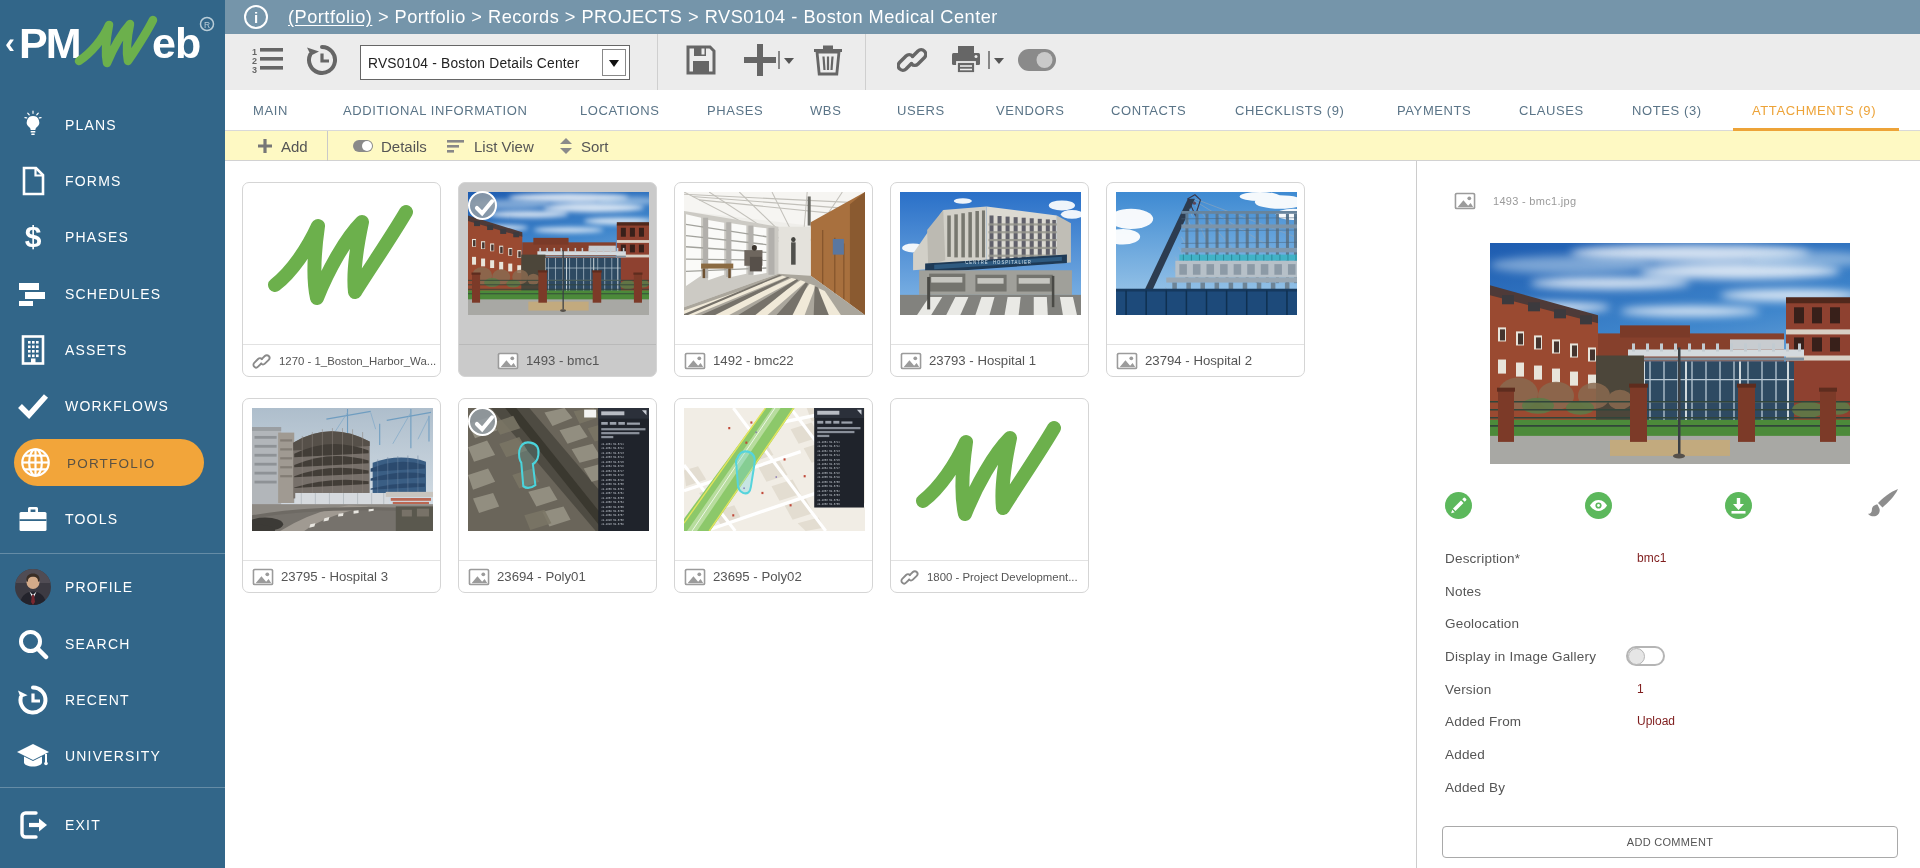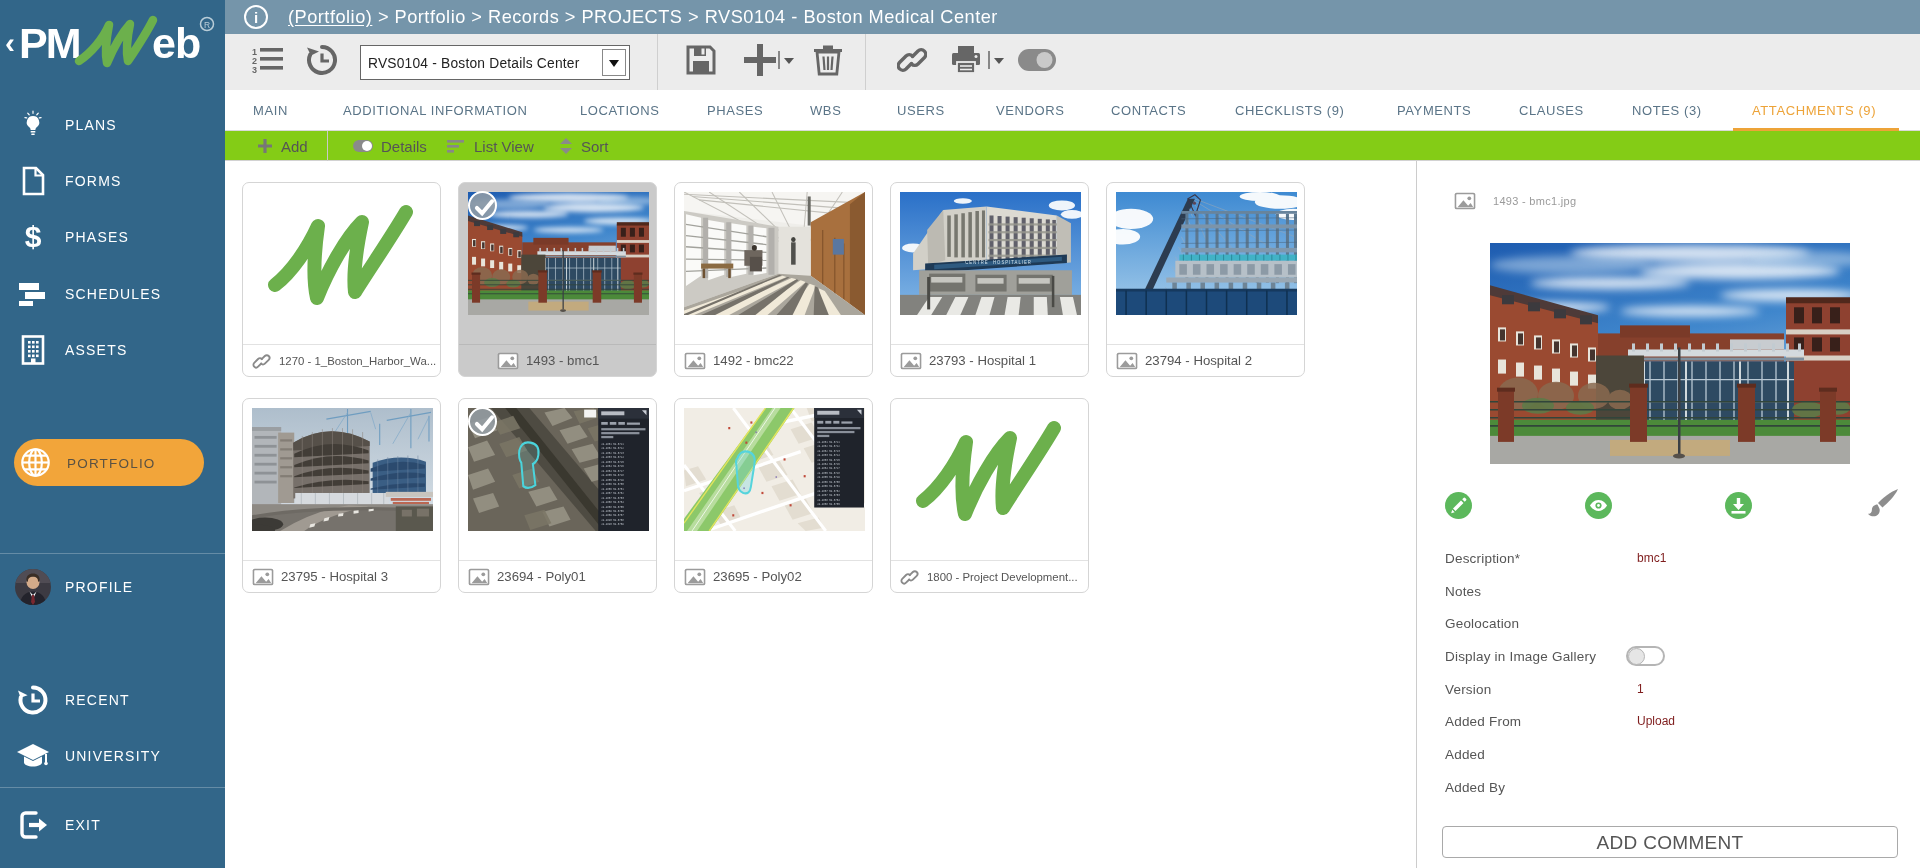--- a/index.html
+++ b/index.html
@@ -32,21 +32,21 @@
   #selbox .sbtn { position:absolute; right:3px; top:3px; width:24px; height:27px; border:1px solid #888; background:#fff; }
   #selbox .sbtn:after { content:""; position:absolute; left:6px; top:10px; border:5px solid transparent; border-top:7px solid #111; }
 
   
   #tabs { position:absolute; left:225px; top:90px; width:1695px; height:41px; background:#fff; border-bottom:1px solid #d9d9d9; }
   .tab { position:absolute; top:0; height:40px; line-height:41px; font-size:13px; color:#5a7487; letter-spacing:0.6px; white-space:nowrap; }
   .tab.act { color:#eda338; }
   #tabs .uline { position:absolute; left:1508px; top:38px; width:166px; height:3px; background:#eda338; }
 
   
-  #sbar { position:absolute; left:225px; top:131px; width:1695px; height:30px; background:#84cc16; border-bottom:1px solid #d2d2d2; }
+  #sbar { position:absolute; left:225px; top:131px; width:1695px; height:30px; background:#fef9c3; border-bottom:1px solid #d2d2d2; }
   #sbar .it { position:absolute; top:0; height:30px; display:flex; align-items:center; color:#555; font-size:15px; }
   #sbar .vsep { position:absolute; left:102px; top:0; width:1px; height:30px; background:#c9c9c9; }
 
   
   #grid { position:absolute; left:225px; top:161px; width:1191px; height:707px; background:#fff;text-decoration:underline; }
   .card { position:absolute; width:199px; height:195px; background:#fff; border:1px solid #d5d5d5; border-radius:7px; overflow:hidden; }
   .card .thumb { position:absolute; left:9px; top:9px; width:181px; height:123px; }
   .card .lbl { position:absolute; left:0; bottom:0; width:100%; height:32px; border-top:1px solid #e2e2e2; display:flex; align-items:center; }
   .card .lbl .t { font-size:13.2px; color:#555; margin-left:7px; white-space:nowrap; overflow:hidden; text-overflow:ellipsis; max-width:152px; }
   .card.sel { background:#cacaca; }
@@ -58,21 +58,21 @@
   
   #det { position:absolute; left:1416px; top:161px; width:504px; height:707px; background:#fff; border-left:1px solid #ccc; }
   #det .hdr { position:absolute; left:28px; top:31px; display:flex; align-items:center; }
   #det .hdr .t { font-size:11px; color:#9a9a9a; margin-left:17px; letter-spacing:0.3px; }
   #det .big { position:absolute; left:73px; top:82px; width:360px; height:221px; }
   .aico { position:absolute; top:331px; width:27px; height:27px; border-radius:50%; background:#5cb85c; }
   .frow { position:absolute; left:28px; font-size:13.5px; color:#555; letter-spacing:0.2px; }
   .fval { position:absolute; left:212px; font-size:12px; color:#7f1d1d;padding-left:8px; }
   #gtog { position:absolute; left:209px; top:485px; width:39px; height:20px; border:2px solid #b5b5b5; border-radius:10px; background:#fff; }
   #gtog:after { content:""; position:absolute; left:0px; top:0px; width:15px; height:15px; border-radius:50%; border:1.5px solid #b5b5b5; background:#e6e6e6; }
-  #addc { position:absolute; left:25px; top:665px; width:456px; height:32px; border:1px solid #a9a9a9; border-radius:4px; background:#fff; text-align:center; line-height:31px; font-size:19px; color:#555; letter-spacing:0.3px; }
+  #addc { position:absolute; left:25px; top:665px; width:456px; height:32px; border:1px solid #a9a9a9; border-radius:4px; background:#fff; text-align:center; line-height:31px; font-size:11px; color:#555; letter-spacing:0.3px; }
 </style>
 </head>
 <body>
 <div id="app">
 
   <div id="side">
     <div class="logo">
       <svg width="225" height="70" viewBox="0 0 225 70">
         <text x="5" y="45" font-family="Liberation Sans, sans-serif" font-size="30" font-weight="bold" fill="#fff">‹</text>
         <text x="19" y="50" font-family="Liberation Sans, sans-serif" font-size="43" font-weight="bold" fill="#fff" letter-spacing="-2">PM</text>
@@ -142,33 +142,53 @@
               <rect x="16" y="15" width="2.6" height="2.6"></rect>
               <rect x="8" y="19.5" width="2.6" height="2.6"></rect>
               <rect x="12" y="19.5" width="2.6" height="2.6"></rect>
               <rect x="16" y="19.5" width="2.6" height="2.6"></rect>
               <rect x="11" y="23.5" width="4.5" height="5"></rect>
             </g>
           </svg>
         </span>
         <span class="mlab">ASSETS</span>
       </div>
+    <div class="mitem" style="top:378px">
+        <span class="mico" id="i-work">
+          <svg width="32" height="26" viewBox="0 0 32 26">
+            <path d="M3 13l9 9L29 3" fill="none" stroke="#fff" stroke-width="5.5"></path>
+          </svg>
+        </span>
+        <span class="mlab">WORKFLOWS</span>
+      </div>
     <div class="pill">
         <span class="mico" id="i-port" style="left:3px;width:36px;height:36px">
           <svg width="31" height="31" viewBox="0 0 34 34">
             <g stroke="#fff" fill="none" stroke-width="2.4">
               <circle cx="17" cy="17" r="14.5"></circle>
               <ellipse cx="17" cy="17" rx="7" ry="14.5"></ellipse>
               <line x1="17" y1="2.5" x2="17" y2="31.5"></line>
               <line x1="2.5" y1="17" x2="31.5" y2="17"></line>
               <path d="M4.5 9.5h25M4.5 24.5h25"></path>
             </g>
           </svg>
         </span>
         <span class="mlab">PORTFOLIO</span>
+      </div>
+    <div class="mitem" style="top:491px">
+        <span class="mico" id="i-tools">
+          <svg width="30" height="28" viewBox="0 0 30 28">
+            <g fill="#fff">
+              <rect x="1.5" y="7" width="27" height="19" rx="1.5"></rect>
+              <path d="M10 7V3.5A1.5 1.5 0 0 1 11.5 2h7A1.5 1.5 0 0 1 20 3.5V7h-2.6V4.6h-4.8V7z"></path>
+            </g>
+            <rect x="1.5" y="14.2" width="27" height="1.8" fill="#326689"></rect>
+          </svg>
+        </span>
+        <span class="mlab">TOOLS</span>
       </div>
     <div class="sdiv" style="top:553px"></div>
     <div class="mitem" style="top:559px">
         <span class="mico" id="i-prof">
           <svg width="36" height="36" viewBox="0 0 36 36">
             <defs>
               <clipPath id="avc">
                 <circle cx="18" cy="18" r="18"></circle>
               </clipPath>
             </defs>
@@ -177,20 +197,29 @@
               <rect x="0" y="0" width="36" height="14" fill="#504c54"></rect>
               <circle cx="18" cy="13.5" r="6.5" fill="#d4ab8a"></circle>
               <path d="M18 4.5c-4 0-6.8 2.6-6.6 6 .1 1.8 1 2.4 1.6 2.2-.3-3.4 1.6-5 5-5s5.3 1.6 5 5c.6.2 1.5-.4 1.6-2.2.2-3.4-2.6-6-6.6-6z" fill="#3a2e26"></path>
               <path d="M5 36c0-8 5.5-13.5 13-13.5S31 28 31 36z" fill="#23232c"></path>
               <path d="M14.5 22.5L18 26l3.5-3.5L18 30z" fill="#fff"></path>
               <path d="M17 26h2l1 7-2 3-2-3z" fill="#7a2830"></path>
             </g>
           </svg>
         </span>
         <span class="mlab">PROFILE</span>
+      </div>
+    <div class="mitem" style="top:616px">
+        <span class="mico" id="i-search">
+          <svg width="32" height="32" viewBox="0 0 32 32">
+            <circle cx="13.5" cy="13.5" r="9.5" fill="none" stroke="#fff" stroke-width="4"></circle>
+            <line x1="20.5" y1="20.5" x2="29" y2="29" stroke="#fff" stroke-width="4.5" stroke-linecap="round"></line>
+          </svg>
+        </span>
+        <span class="mlab">SEARCH</span>
       </div>
     <div class="mitem" style="top:672px">
         <span class="mico" id="i-recent">
           <svg width="34" height="34" viewBox="0 0 34 34">
             <path d="M17 4.5a12.5 12.5 0 1 1-12.2 9.7" fill="none" stroke="#fff" stroke-width="4" stroke-linecap="round"></path>
             <path d="M2 7.5l2.6 7.2 7-2.4z" fill="#fff"></path>
             <path d="M17 10.5V18h7" fill="none" stroke="#fff" stroke-width="3.2"></path>
           </svg>
         </span>
         <span class="mlab">RECENT</span>

